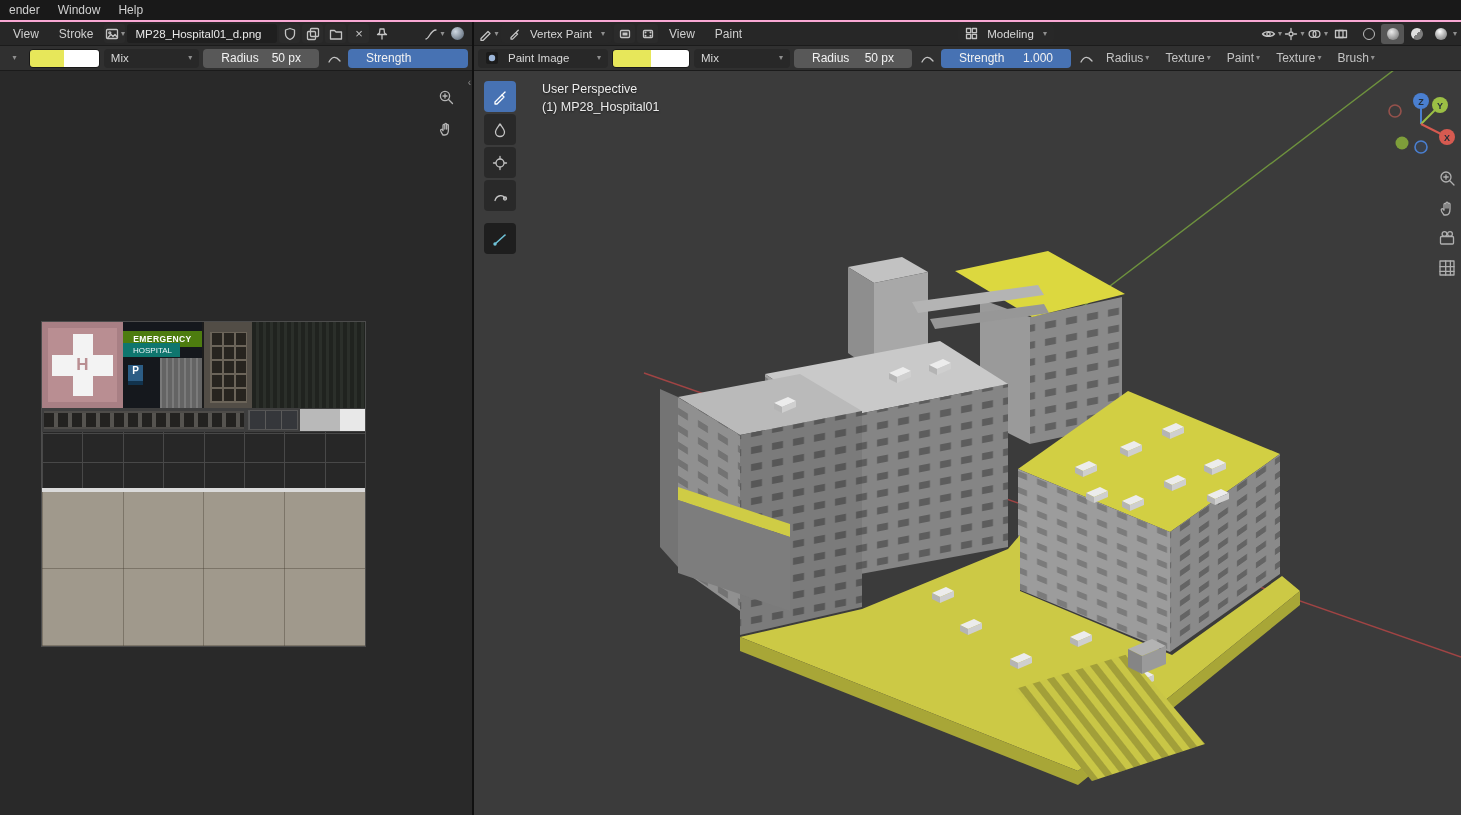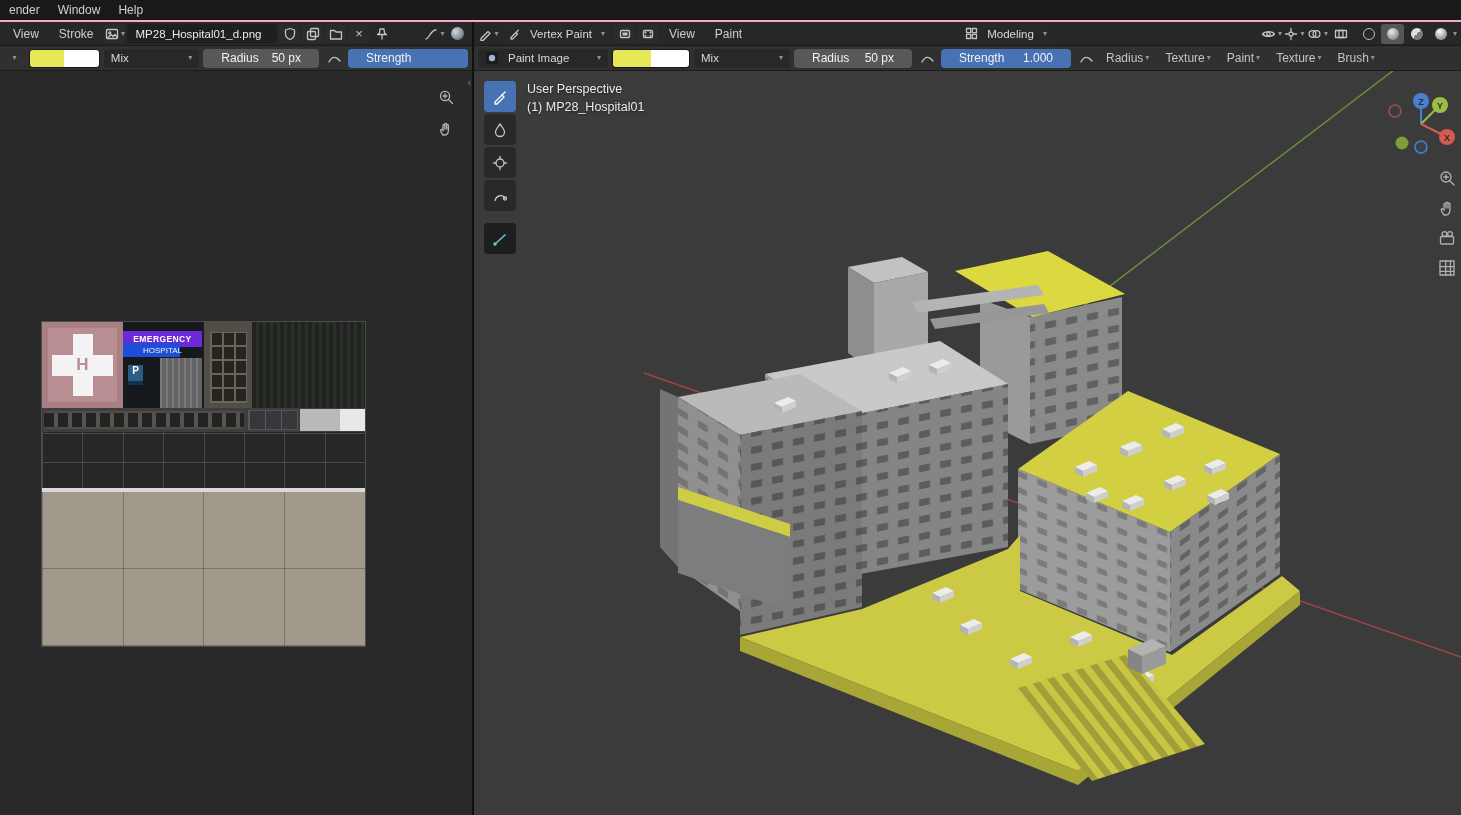--- a/index.html
+++ b/index.html
@@ -51,22 +51,22 @@
 
   
   .canvas { flex:1; background:#292929; position:relative; overflow:hidden; }
   .texture { position:absolute; left:42px; top:251px; width:323px; height:324px; background:#1c1c1c; outline:1px solid #4c4c4c; }
   .texture div { position:absolute; }
   .t-logo { left:0; top:0; width:81px; height:86px; background:#b98e92; box-shadow:inset 0 0 0 6px #a87f84; }
   .t-crossv { left:31px; top:12px; width:20px; height:62px; background:#f3f3f3; }
   .t-crossh { left:10px; top:33px; width:61px; height:21px; background:#f3f3f3; }
   .t-logoletter { left:0; top:0; width:81px; height:86px; display:flex; align-items:center; justify-content:center; font-weight:bold; font-size:17px; color:#b98e92; }
   .t-sign { left:81px; top:0; width:79px; height:86px; background:#15181d; }
-  .t-em { left:0; top:9px; width:79px; height:16px; background:#6d28d9; color:#fff; font-size:8.5px; font-weight:bold; display:flex; align-items:center; justify-content:center; letter-spacing:.4px;text-align:right; }
-  .t-ho { left:0; top:21px; width:57px; height:14px; background:#1d4ed8; color:#eef4f8; font-size:8px; display:flex; align-items:center; padding-left:20px; }
+  .t-em { left:0; top:9px; width:79px; height:16px; background:#4d7c0f; color:#fff; font-size:8.5px; font-weight:bold; display:flex; align-items:center; justify-content:center; letter-spacing:.4px;text-align:right; }
+  .t-ho { left:0; top:21px; width:57px; height:14px; background:#0f766e; color:#eef4f8; font-size:8px; display:flex; align-items:center; padding-left:10px; }
   .t-p { left:5px; top:43px; width:15px; height:20px; background:#2c5d85; color:#fff; font-size:10px; font-weight:bold; display:flex; align-items:flex-start; justify-content:center; border-bottom:4px solid #12334d; }
   .t-grayblk { left:37px; top:36px; width:42px; height:50px; background:repeating-linear-gradient(90deg,#7a7a7a 0 2px,#646464 2px 6px); }
   .t-fac { left:162px; top:0; width:48px; height:86px; background:#524d46; }
   .t-facwin { left:6px; top:10px; right:5px; bottom:5px; background:#27241f; background-image:repeating-linear-gradient(90deg,#6b6459 0 2px,transparent 2px 12px),repeating-linear-gradient(0deg,#6b6459 0 2px,transparent 2px 14px); }
   .t-slat { left:210px; top:0; width:113px; height:86px; background:repeating-linear-gradient(90deg,#20231f 0 4px,#2b2f2a 4px 7px); }
   .t-rowb { left:0; top:86px; width:323px; height:24px; background:#3e3e3e; }
   .t-winrow { left:2px; top:3px; width:200px; height:18px; border-top:2px solid #4e4c49; border-bottom:2px solid #4e4c49; background:repeating-linear-gradient(90deg,#232220 0 10px,#565450 10px 14px); }
   .t-b2 { left:206px; top:2px; width:50px; height:20px; background:#35373b; background-image:repeating-linear-gradient(90deg,#5a5a5a 0 1px,transparent 1px 16px); border:1px solid #555; }
   .t-b3 { left:258px; top:1px; width:65px; height:22px; background:linear-gradient(90deg,#b9b9b9 0 62%,#e8e8e8 62%); }
   .t-rowc { left:0; top:110px; width:323px; height:60px; background:#272727; background-image:repeating-linear-gradient(90deg,#484848 0 1px,transparent 1px 40.4px),repeating-linear-gradient(0deg,#484848 0 1px,transparent 1px 29px); }
@@ -76,21 +76,21 @@
   .cicon { width:20px; height:20px; display:flex; align-items:center; justify-content:center; color:#d2d2d2; }
   .corner { position:absolute; right:1px; top:6px; color:#8a8a8a; font-size:10px; }
 
   
   .view3d { flex:1; background:#3b3b3b; position:relative; overflow:hidden; }
   .scene { position:absolute; inset:0; width:100%; height:100%; }
   .toolshelf { position:absolute; left:10px; top:10px; width:32px; display:flex; flex-direction:column; gap:2px; }
   .tool { height:31px; background:rgba(40,40,40,.92); border-radius:4px; display:flex; align-items:center; justify-content:center; }
   .tool.active { background:#4772b3; }
   .tool.pressed { background:#1e1e1e; margin-top:10px; }
-  .vp-overlay { position:absolute; left:53px; top:9px; color:#ececec; font-size:12.5px; line-height:18px; text-shadow:0 1px 2px rgba(0,0,0,.55); }
+  .vp-overlay { position:absolute; left:68px; top:9px; color:#ececec; font-size:12.5px; line-height:18px; text-shadow:0 1px 2px rgba(0,0,0,.55); }
   .gizmo { position:absolute; right:4px; top:17px; width:72px; height:72px; }
   .gizmo text { font-size:9px; font-weight:bold; fill:#252f38; text-anchor:middle; }
   .sidecol { position:absolute; right:3px; top:96px; display:flex; flex-direction:column; gap:8px; }
   .sideic { width:22px; height:22px; display:flex; align-items:center; justify-content:center; color:#c9c9c9; opacity:.85; }
 </style>
 </head>
 <body>
 
 <div class="topbar">
   <div class="menubar">

